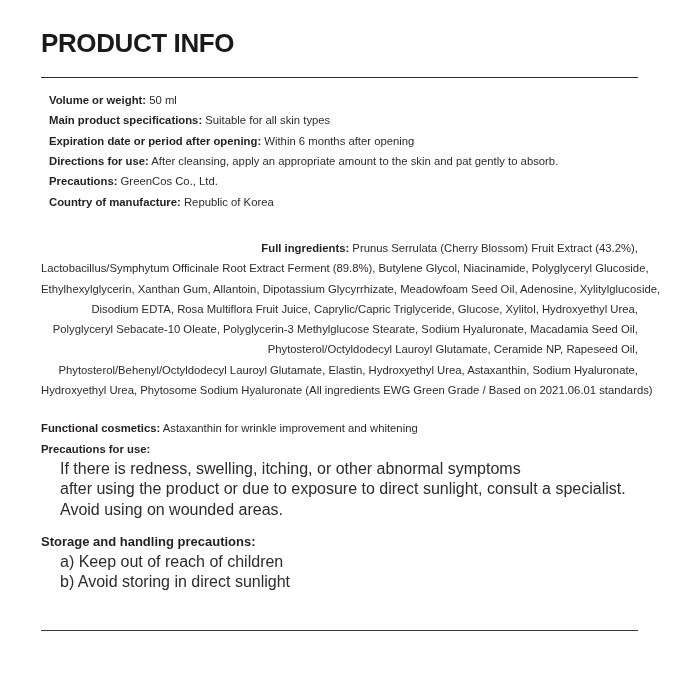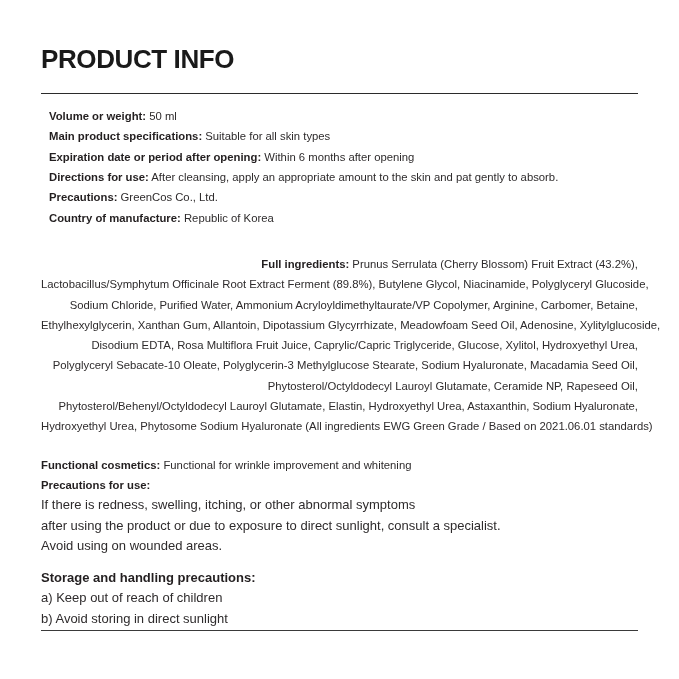--- a/index.html
+++ b/index.html
@@ -19,21 +19,21 @@
     width: 679px;
     height: 679px;
     box-sizing: border-box;
     padding: 0 41px;
   }
   .title {
     font-size: 26px;
     font-weight: bold;
     letter-spacing: -0.4px;
     color: #1a1a1a;
-    padding-top: 44px;
+    padding-top: 28px;
     padding-bottom: 6px;
     line-height: 1.2;
   }
   .rule-top {
     border-top: 1.6px solid #2b2b2b;
     margin-top: 12px;
     margin-bottom: 12px;
   }
   .rule-bottom {
     border-top: 1.2px solid #3a3a3a;
@@ -76,24 +76,25 @@
     line-height: 20.3px;
     white-space: nowrap;
   }
   .precaution-heading {
     font-size: 11.3px;
     line-height: 20.3px;
     font-weight: bold;
     color: #231f20;
   }
   .plain-line {
-    font-size: 13px;
+    font-size: 16px;
     line-height: 20.3px;
     color: #2e2b2c;
     white-space: nowrap;
+    margin-left: 19px;
   }
   .storage-heading {
     font-size: 13px;
     line-height: 20.3px;
     font-weight: bold;
     color: #231f20;
   }
   .small-gap {
     height: 12px;
   }
@@ -135,34 +136,33 @@
   </div>
 
   <div class="block-gap"></div>
 
   <div class="ingredients">
     <div class="ing-line">
       <span class="spec-label">Full ingredients:</span>
       <span class="spec-value">Prunus Serrulata (Cherry Blossom) Fruit Extract (43.2%),</span>
     </div>
     <div class="ing-line">Lactobacillus/Symphytum Officinale Root Extract Ferment (89.8%), Butylene Glycol, Niacinamide, Polyglyceryl Glucoside,</div>
-    <div class="ing-line">Sodium Chloride, Purified Water, Ammonium Acryloyldimethyltaurate/VP Copolymer, Arginine, Carbomer, Betaine,</div>
     <div class="ing-line">Ethylhexylglycerin, Xanthan Gum, Allantoin, Dipotassium Glycyrrhizate, Meadowfoam Seed Oil, Adenosine, Xylitylglucoside,</div>
     <div class="ing-line">Disodium EDTA, Rosa Multiflora Fruit Juice, Caprylic/Capric Triglyceride, Glucose, Xylitol, Hydroxyethyl Urea,</div>
     <div class="ing-line">Polyglyceryl Sebacate-10 Oleate, Polyglycerin-3 Methylglucose Stearate, Sodium Hyaluronate, Macadamia Seed Oil,</div>
     <div class="ing-line"> Phytosterol/Octyldodecyl Lauroyl Glutamate, Ceramide NP, Rapeseed Oil,</div>
     <div class="ing-line">Phytosterol/Behenyl/Octyldodecyl Lauroyl Glutamate, Elastin, Hydroxyethyl Urea, Astaxanthin, Sodium Hyaluronate,</div>
     <div class="ing-line">Hydroxyethyl Urea, Phytosome Sodium Hyaluronate (All ingredients EWG Green Grade / Based on 2021.06.01 standards)</div>
   </div>
 
   <div class="block-gap"></div>
 
   <div class="func-row">
     <span class="spec-label">Functional cosmetics:</span>
-    <span class="spec-value">Functional for wrinkle improvement and whitening</span>
+    <span class="spec-value">Astaxanthin for wrinkle improvement and whitening</span>
   </div>
 
   <div class="precaution-heading">Precautions for use:</div>
   <div class="plain-line">If there is redness, swelling, itching, or other abnormal symptoms</div>
   <div class="plain-line">after using the product or due to exposure to direct sunlight, consult a specialist.</div>
   <div class="plain-line">Avoid using on wounded areas.</div>
 
   <div class="small-gap"></div>
 
   <div class="storage-heading">Storage and handling precautions:</div>

